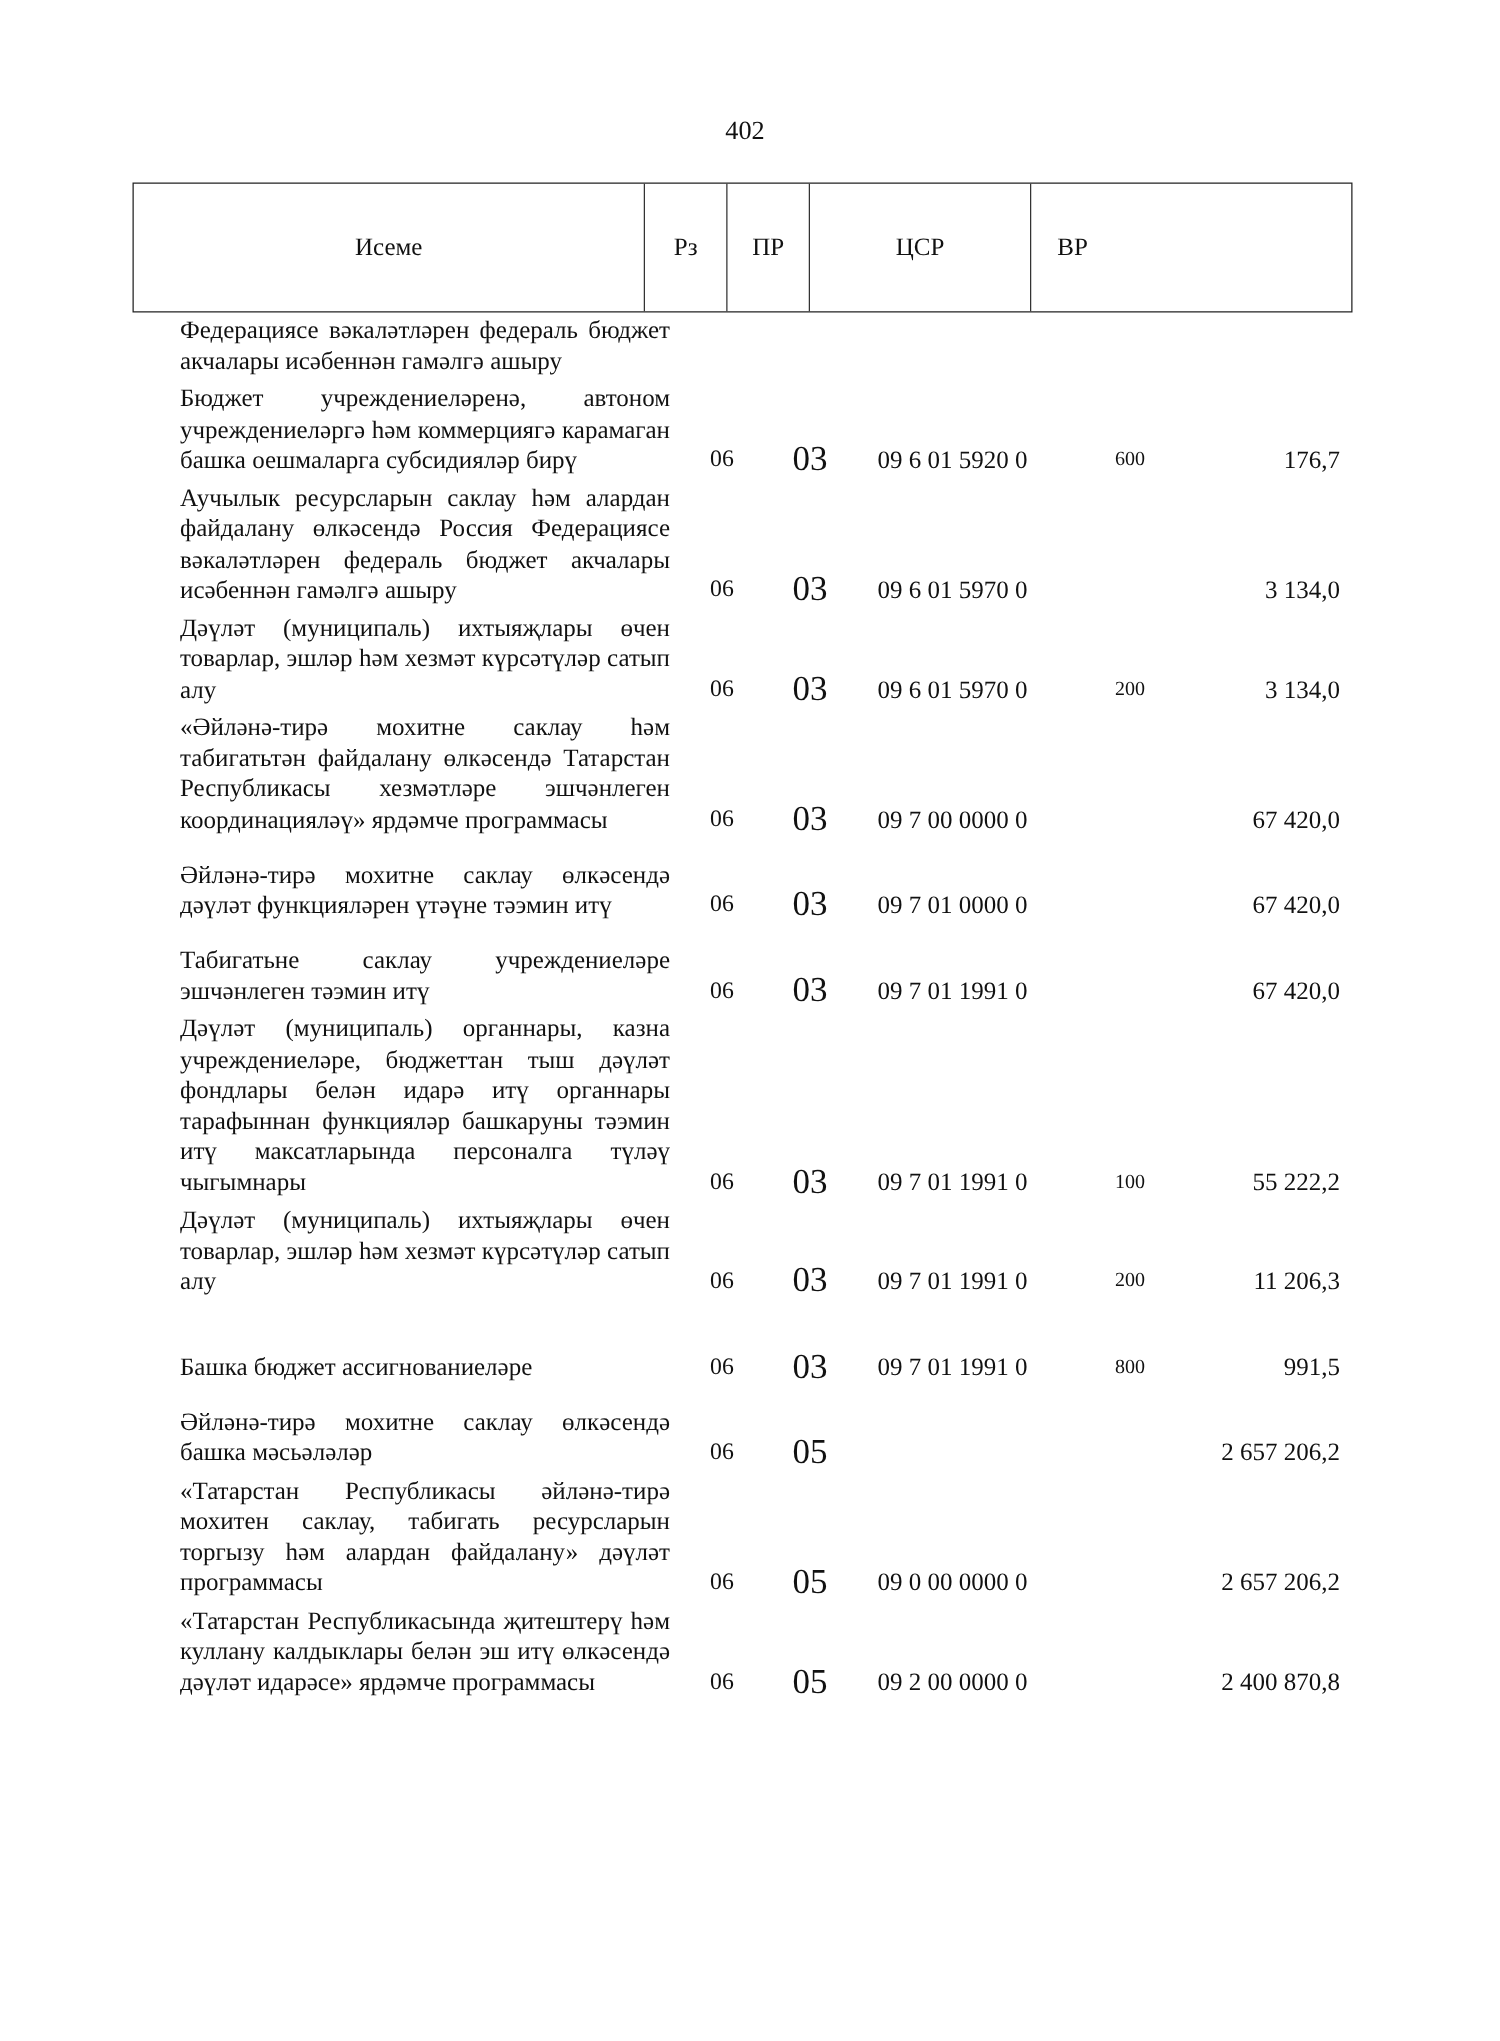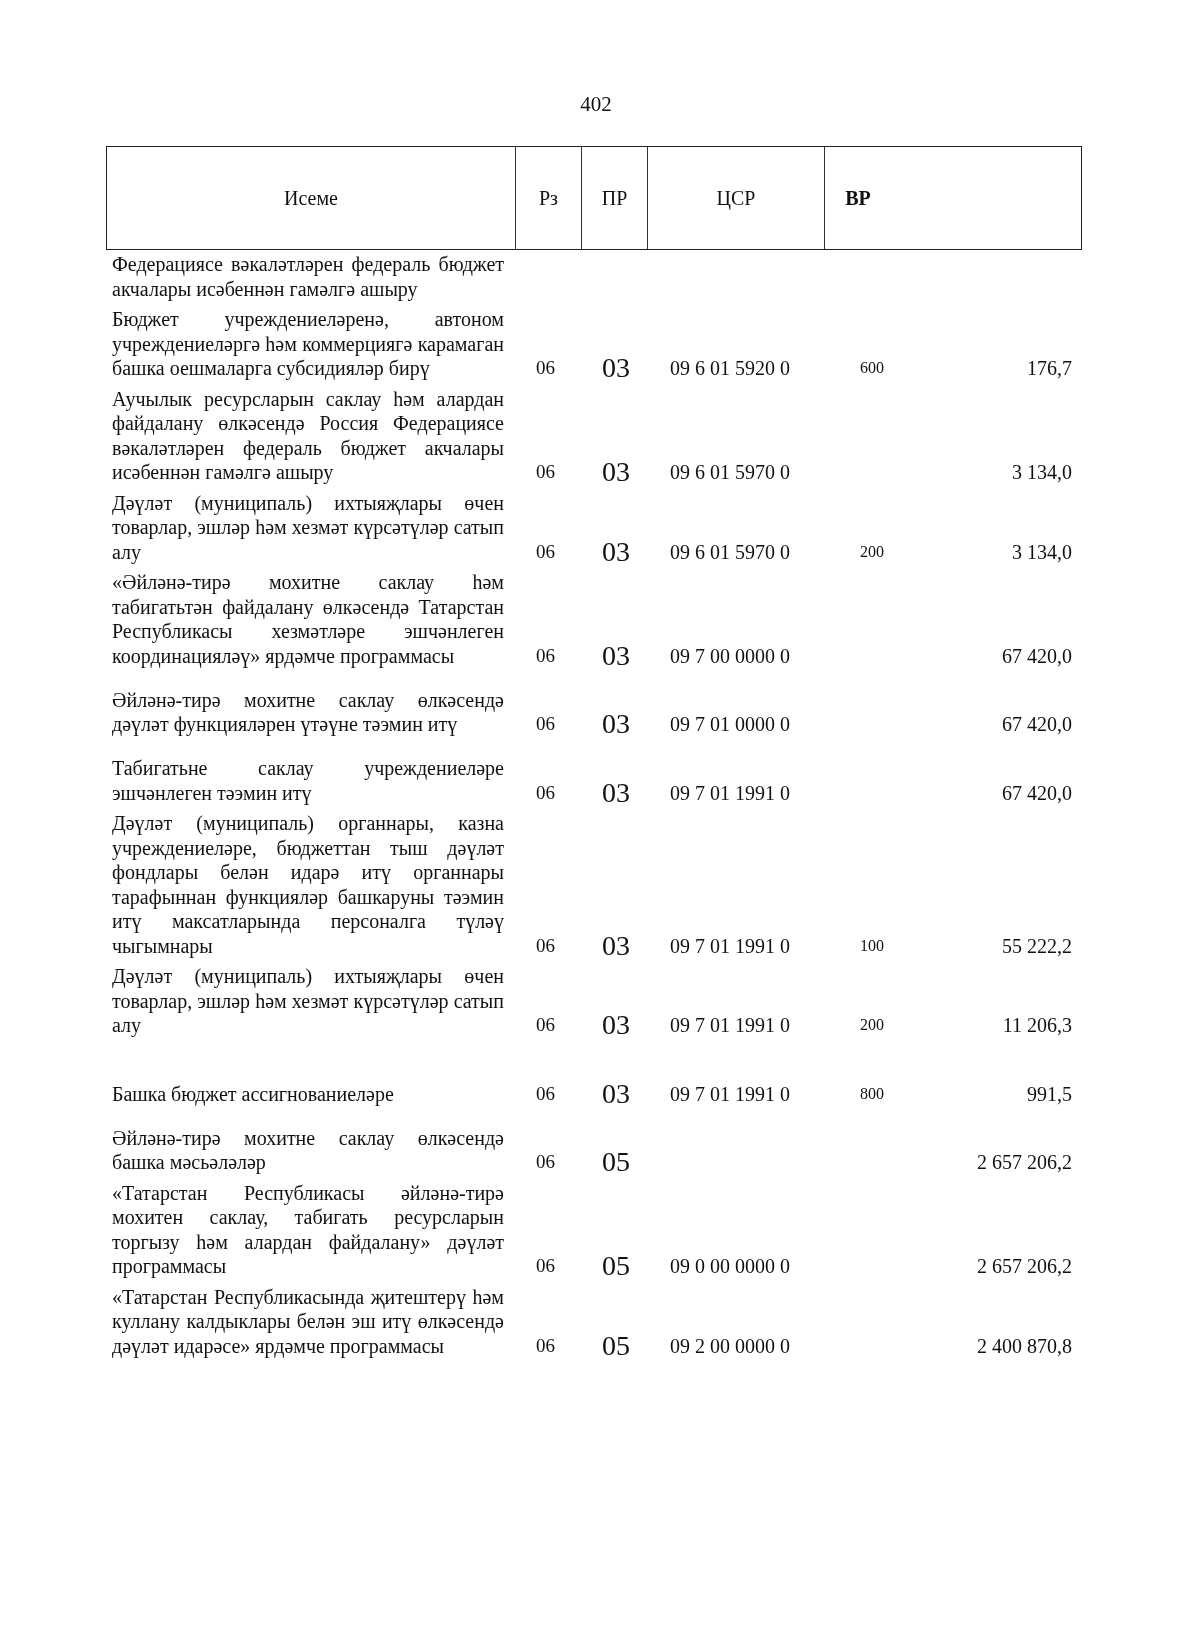--- a/index.html
+++ b/index.html
@@ -17,28 +17,29 @@
   }
   .hcell {
     display: flex; align-items: center; justify-content: center;
     font-size: 20px; border-right: 1px solid #333; box-sizing: border-box;
   }
   .hcell:last-child { border-right: none; }
   .c-name { width: 409px; }
   .c-rz { width: 66px; }
   .c-pr { width: 66px; }
   .c-csr { width: 177px; }
-  .c-vr { width: 66px; font-weight: bold; }
+  .c-vr { width: 66px; }
   .c-sum { flex: 1; }
 
   .rows { position: absolute; top: 252px; left: 112px; width: 968px; }
   .row { display: flex; align-items: flex-end; margin-bottom: 6px; }
   .r-name {
     width: 392px; font-size: 20px; line-height: 24.5px; text-align: justify;
     text-align-last: left;
+    margin-left: 32px;
   }
   .r-rz { width: 60px; margin-left: 32px; font-size: 19px; line-height: 24.5px; margin-top: 38px; }
   .r-pr { width: 60px; margin-left: 6px; font-size: 28px; line-height: 24.5px; }
   .r-csr { width: 190px; margin-left: 8px; font-size: 20px; line-height: 24.5px; }
   .r-vr { width: 60px; font-size: 16px; line-height: 24.5px; }
   .r-sum { flex: 1; text-align: right; font-size: 20px; line-height: 24.5px; padding-right: 8px; }
 </style>
 </head>
 <body>
 

